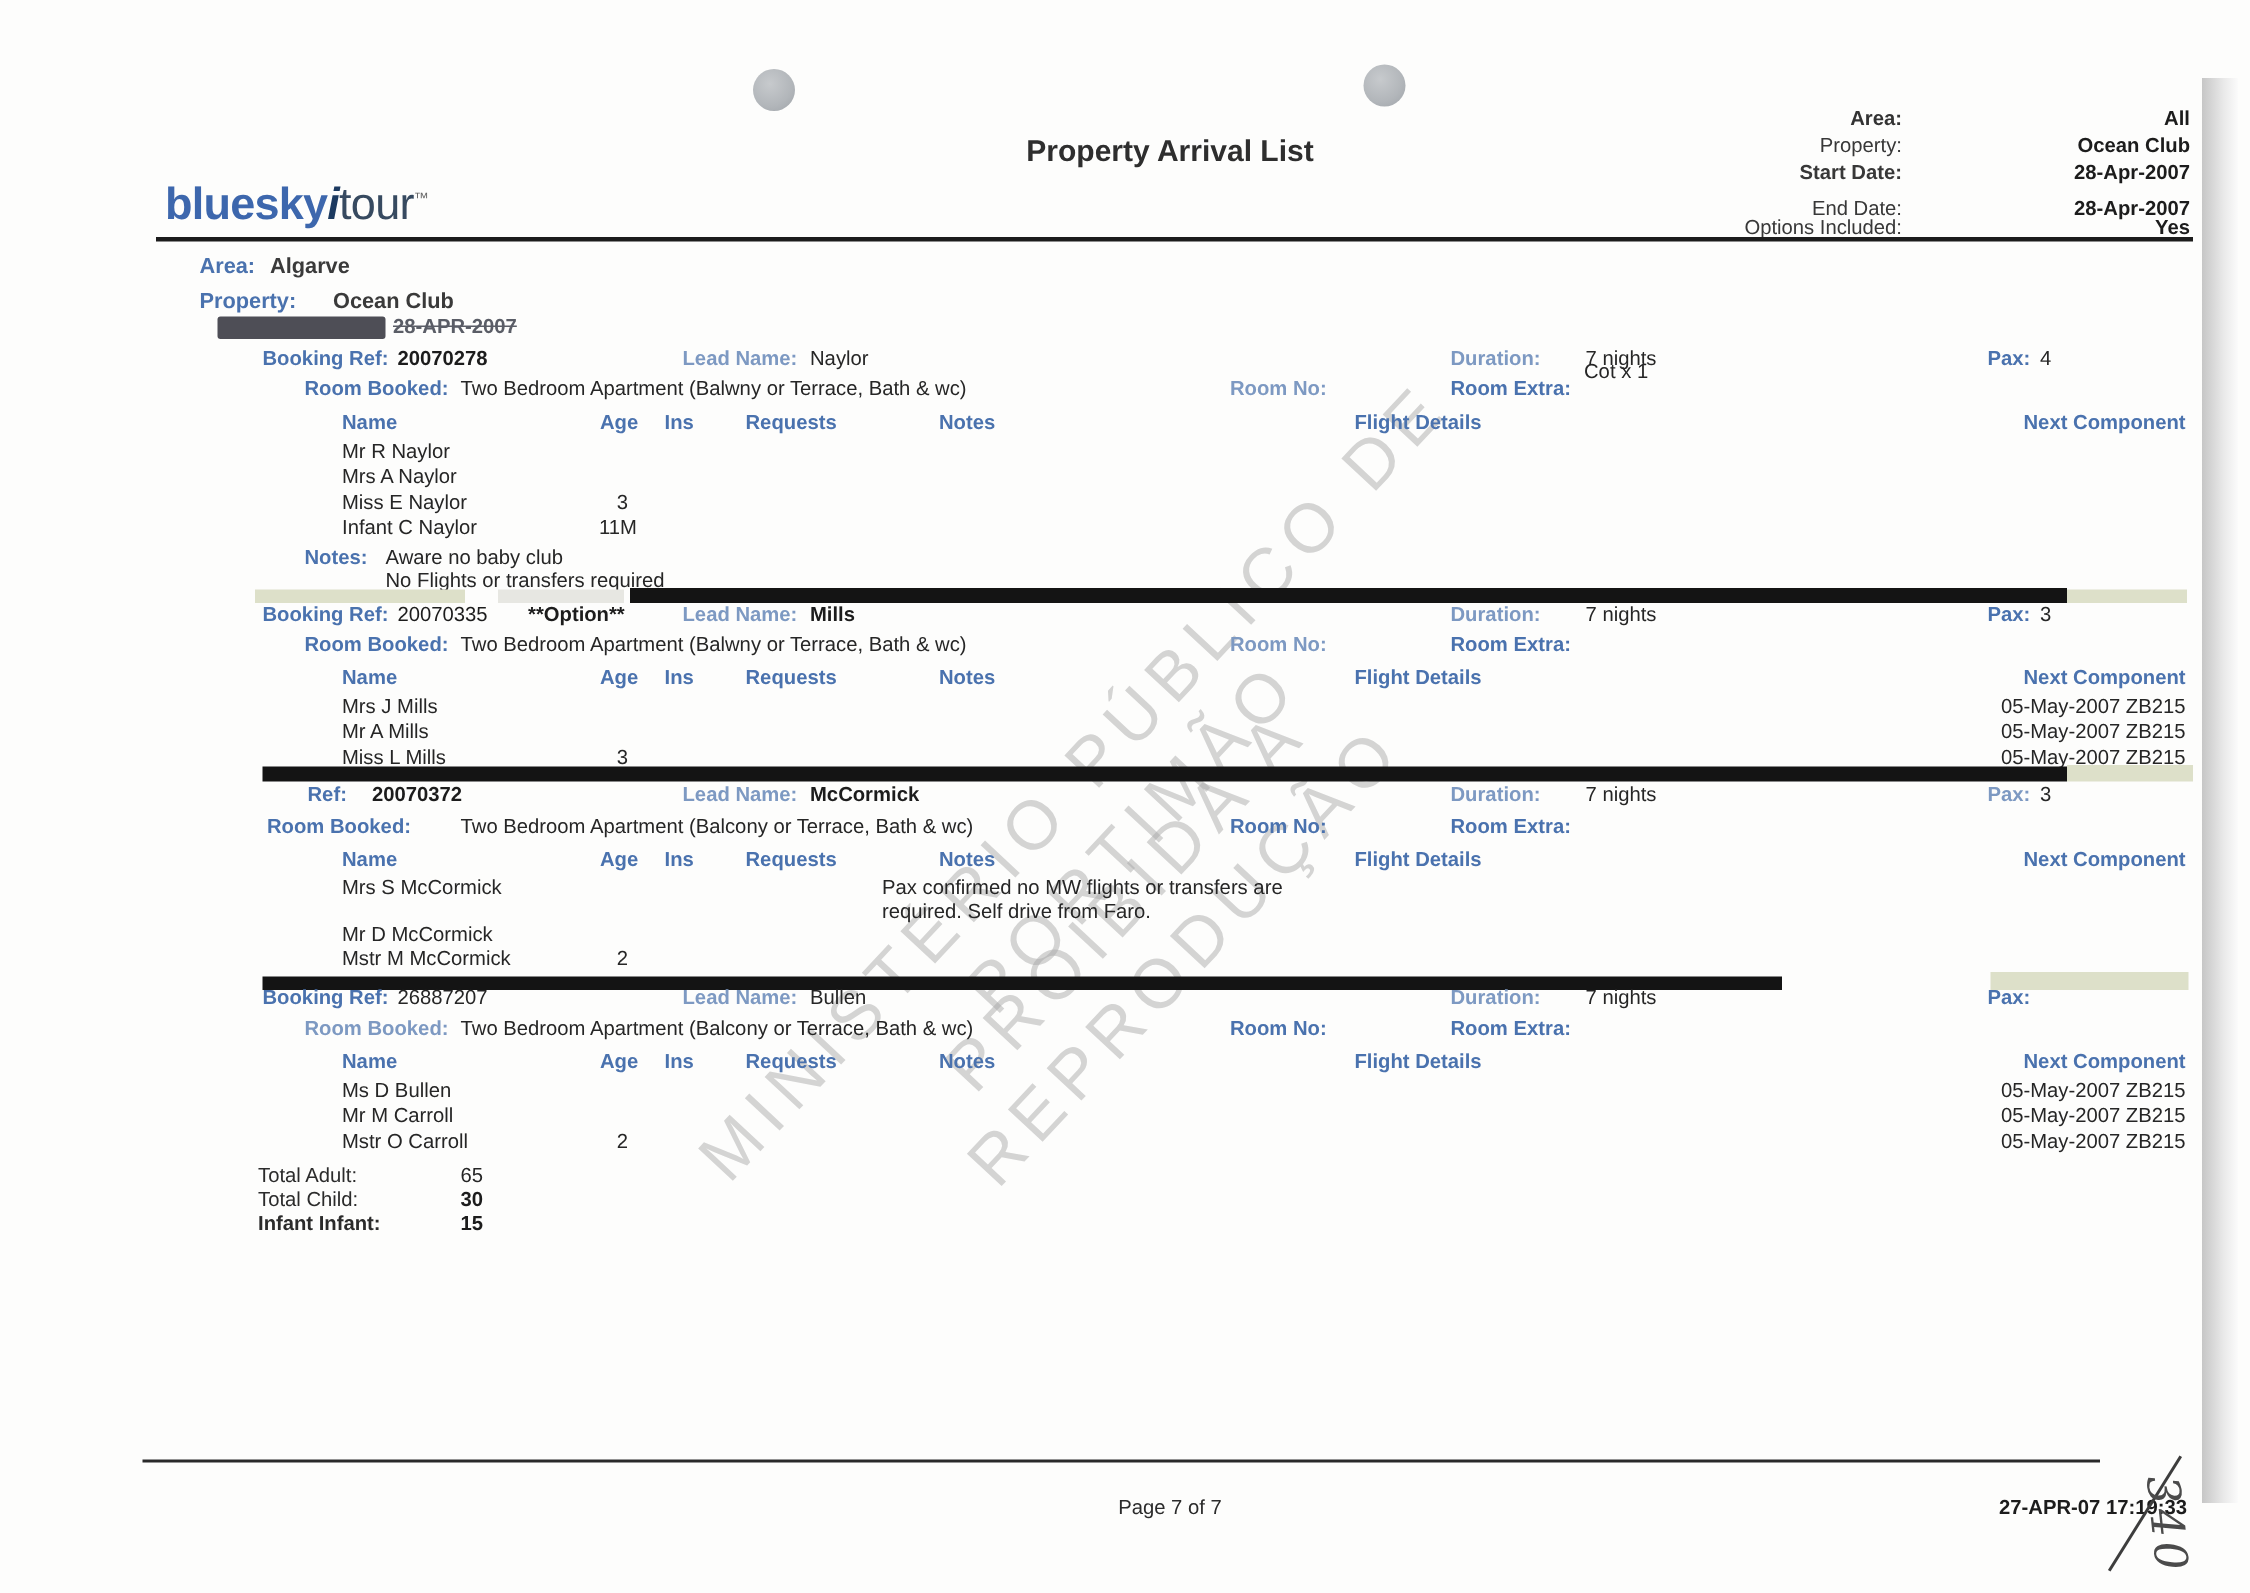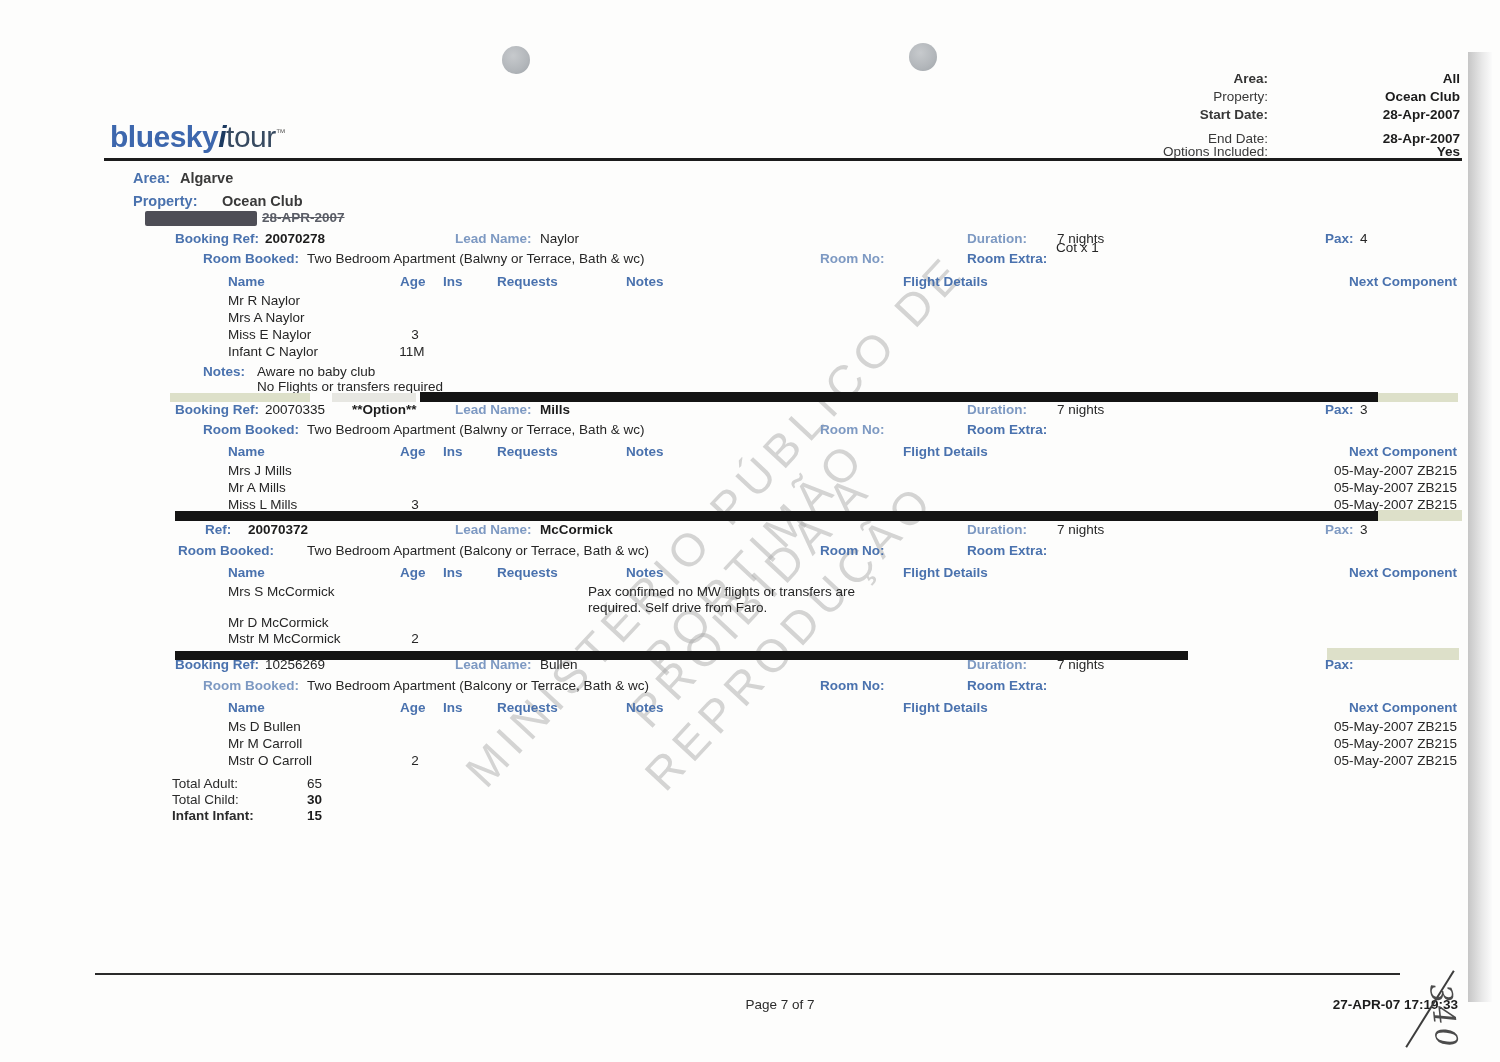--- a/index.html
+++ b/index.html
@@ -40,20 +40,21 @@
 
   <div class="content">
 
     <div class="hole" style="left:502px;top:46px;"></div>
     <div class="hole" style="left:909px;top:43px;"></div>
 
     <div class="t" style="left:110px;top:117px;font-size:30px;line-height:32px;letter-spacing:-0.5px;">
       <span style="font-weight:800;color:#3d67ad;">bluesky</span><span style="font-style:italic;font-weight:bold;color:#1c3a60;">i</span><span style="color:#374a60;font-weight:500;text-align:right;">tour</span><span style="font-size:10px;color:#666;vertical-align:super;">™</span>
     </div>
 
+    <div class="t ctr" style="left:580px;top:93px;width:400px;font-size:20px;font-weight:bold;color:#2e2e2e;">Property Arrival List</div>
 
     <div class="t rt" style="left:1018px;top:71px;width:250px;color:#333;font-weight:bold;">Area:</div>
     <div class="t rt valb" style="left:1260px;top:71px;width:200px;">All</div>
     <div class="t rt" style="left:1018px;top:89px;width:250px;color:#383838;">Property:</div>
     <div class="t rt valb" style="left:1260px;top:89px;width:200px;">Ocean Club</div>
     <div class="t rt" style="left:1018px;top:107px;width:250px;color:#383838;font-weight:bold;">Start Date:</div>
     <div class="t rt valb" style="left:1260px;top:107px;width:200px;">28-Apr-2007</div>
     <div class="t rt" style="left:1018px;top:131px;width:250px;color:#383838;">End Date:</div>
     <div class="t rt valb" style="left:1260px;top:131px;width:200px;">28-Apr-2007</div>
     <div class="t rt" style="left:1018px;top:144px;width:250px;color:#383838;">Options Included:</div>
@@ -168,21 +169,21 @@
     <div class="t val" style="left:228px;top:584px;">Mrs S  McCormick</div>
     <div class="guestnote" style="left:588px;top:584px;">Pax confirmed no MW flights or transfers are required. Self drive from Faro.</div>
     <div class="t val" style="left:228px;top:615px;">Mr D  McCormick</div>
     <div class="t val" style="left:228px;top:631px;">Mstr M  McCormick</div>
     <div class="t val ctr" style="left:398px;top:631px;width:34px;">2</div>
 
     <div class="bar" style="left:175px;top:651px;width:1013px;height:9px;background:#141414;"></div>
     <div class="bar" style="left:1327px;top:648px;width:132px;height:12px;background:#dde0c9;"></div>
 
     <div class="t lbl" style="left:175px;top:657px;">Booking Ref:</div>
-    <div class="t val" style="left:265px;top:657px;">10256269</div>
+    <div class="t val" style="left:265px;top:657px;">26887207</div>
     <div class="t lbl2" style="left:455px;top:657px;">Lead Name:</div>
     <div class="t val" style="left:540px;top:657px;">Bullen</div>
     <div class="t lbl2" style="left:967px;top:657px;">Duration:</div>
     <div class="t val" style="left:1057px;top:657px;">7 nights</div>
     <div class="t lbl" style="left:1325px;top:657px;">Pax:</div>
     <div class="t val" style="left:1360px;top:657px;"></div>
 
     <div class="t lbl2" style="left:203px;top:678px;">Room Booked:</div>
     <div class="t val" style="left:307px;top:678px;">Two Bedroom Apartment (Balcony or Terrace, Bath &amp; wc)</div>
     <div class="t lbl" style="left:820px;top:678px;">Room No:</div>

